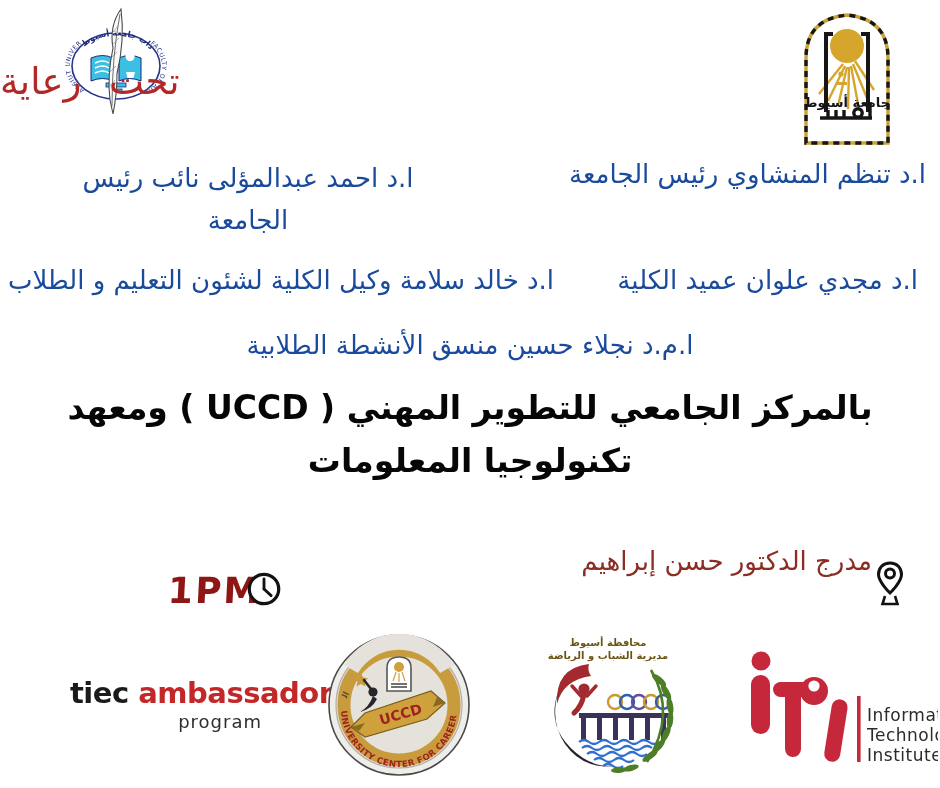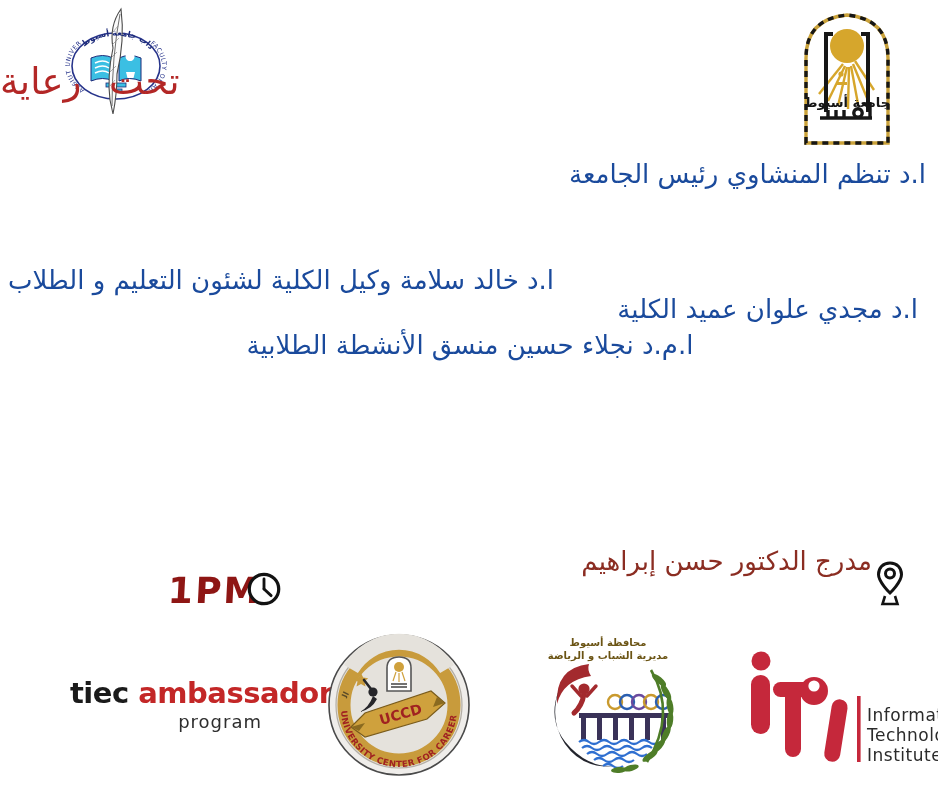--- a/index.html
+++ b/index.html
@@ -25,21 +25,21 @@
 
   
   .patron {
     color: #1a4a9c;
     font-size: 26px;
     line-height: 34px;
     white-space: nowrap;
   }
   .patron-president   { top: 157px; right: 14px; text-align: right; }
   .patron-vp          { top: 157px; left: 42px; width: 412px; text-align: center; line-height: 42px; white-space: normal; }
-  .patron-dean        { top: 263px; right: 22px; text-align: right; margin-top: 29px; }
+  .patron-dean        { top: 263px; right: 22px; text-align: right; }
   .patron-vice-dean   { top: 263px; left: 8px; text-align: right; }
   .patron-coordinator { top: 328px; left: 0; width: 100%; text-align: center; }
 
   
   .announcement {
     top: 381px; left: 15px; width: 910px;
     text-align: center;
     font-size: 33px;
     font-weight: 700;
     line-height: 53px;
@@ -141,27 +141,29 @@
       <path d="M 28,112 V 104 M 36,112 V 104 M 44,112 V 104"></path>
       <circle cx="58" cy="107" r="4.2"></circle>
       <path d="M 70,112 V 96"></path>
     </g>
   </svg>
 </div>
 
 <div class="abs patron patron-president rtl">ا.د تنظم المنشاوي رئيس الجامعة</div>
 
 <div class="abs patron patron-vp rtl">
+  <div>ا.د احمد عبدالمؤلى نائب رئيس الجامعة</div>
 </div>
 
 <div class="abs patron patron-dean rtl">ا.د مجدي علوان عميد الكلية</div>
 <div class="abs patron patron-vice-dean rtl">ا.د خالد سلامة وكيل الكلية لشئون التعليم و الطلاب</div>
 <div class="abs patron patron-coordinator rtl">ا.م.د نجلاء حسين منسق الأنشطة الطلابية</div>
 
 <div class="abs announcement rtl">
+  <div class="line">بالمركز الجامعي للتطوير المهني ( UCCD ) ومعهد تكنولوجيا المعلومات</div>
 </div>
 
 <div class="abs event-time">1PM</div>
 <div class="abs clock-wrap">
   <svg viewBox="0 0 40 40" width="38" height="38">
     <circle cx="20" cy="20" r="15.5" fill="#ffffff" stroke="#121212" stroke-width="3.4"></circle>
     <line x1="20" y1="20" x2="20" y2="9.5" stroke="#121212" stroke-width="3" stroke-linecap="round"></line>
     <line x1="20" y1="20" x2="27.5" y2="27" stroke="#121212" stroke-width="3" stroke-linecap="round"></line>
   </svg>
 </div>

